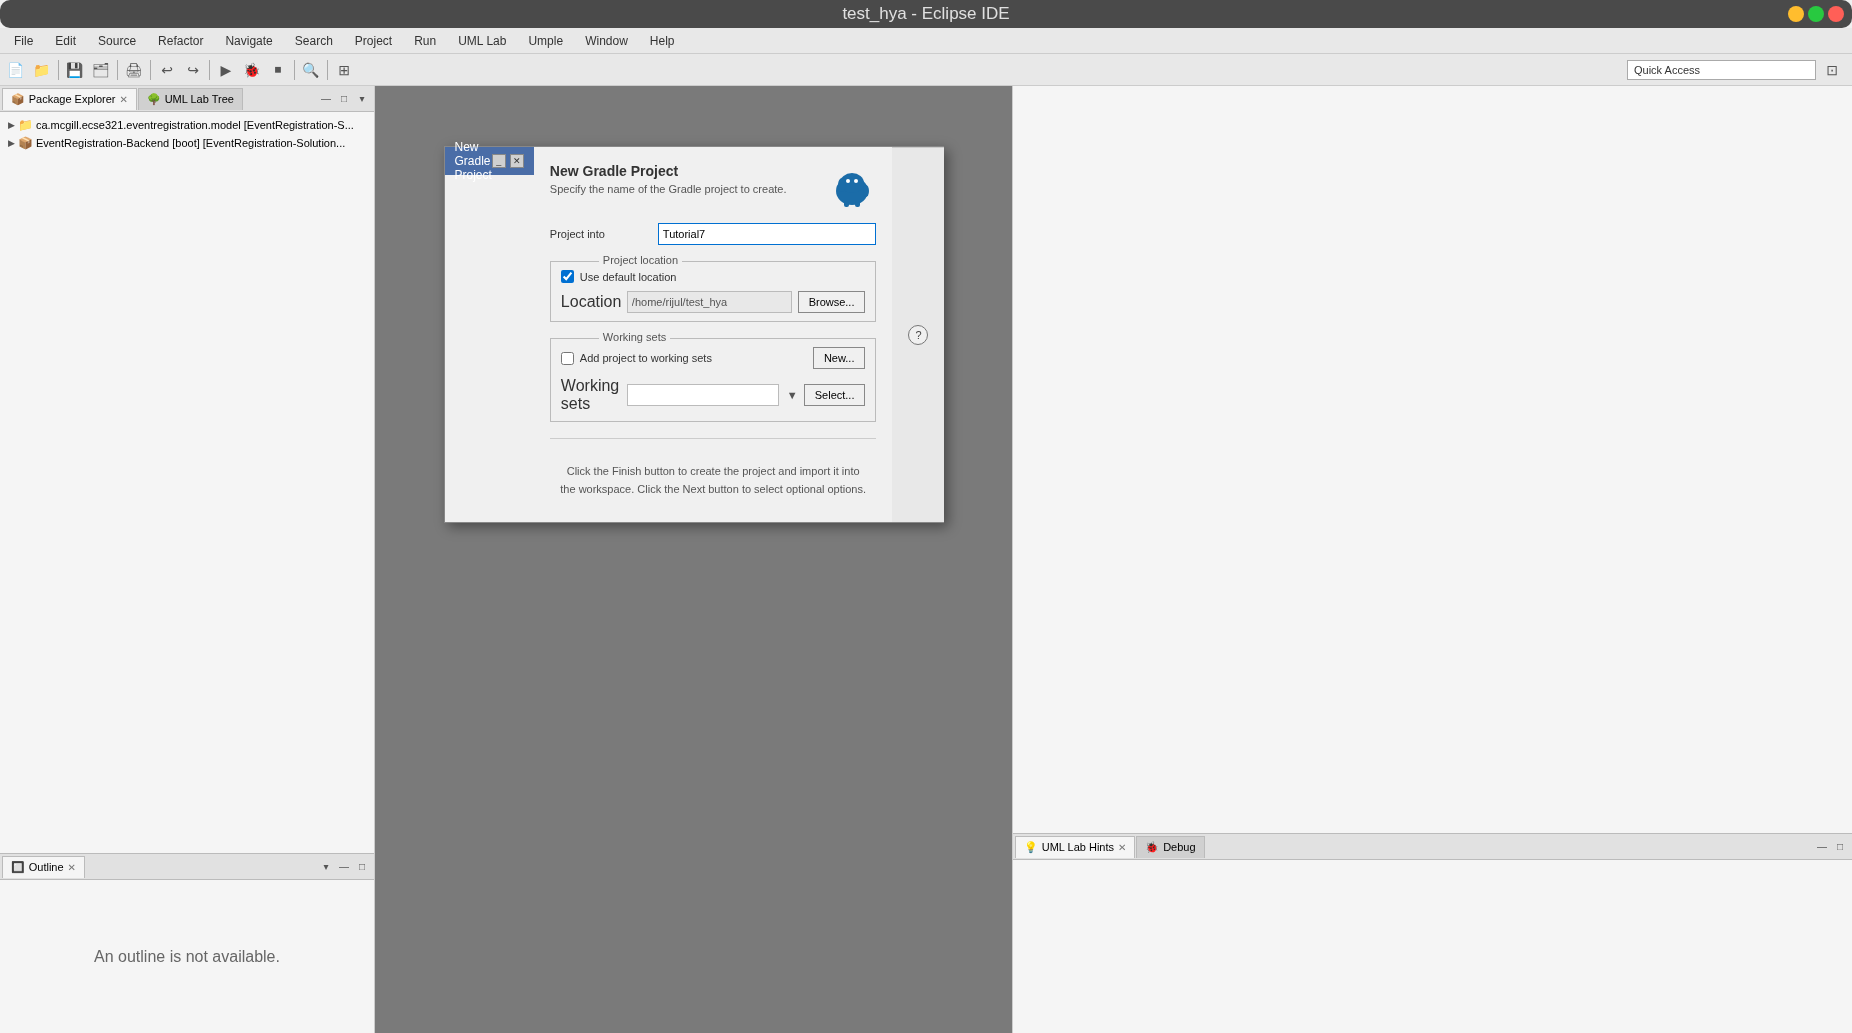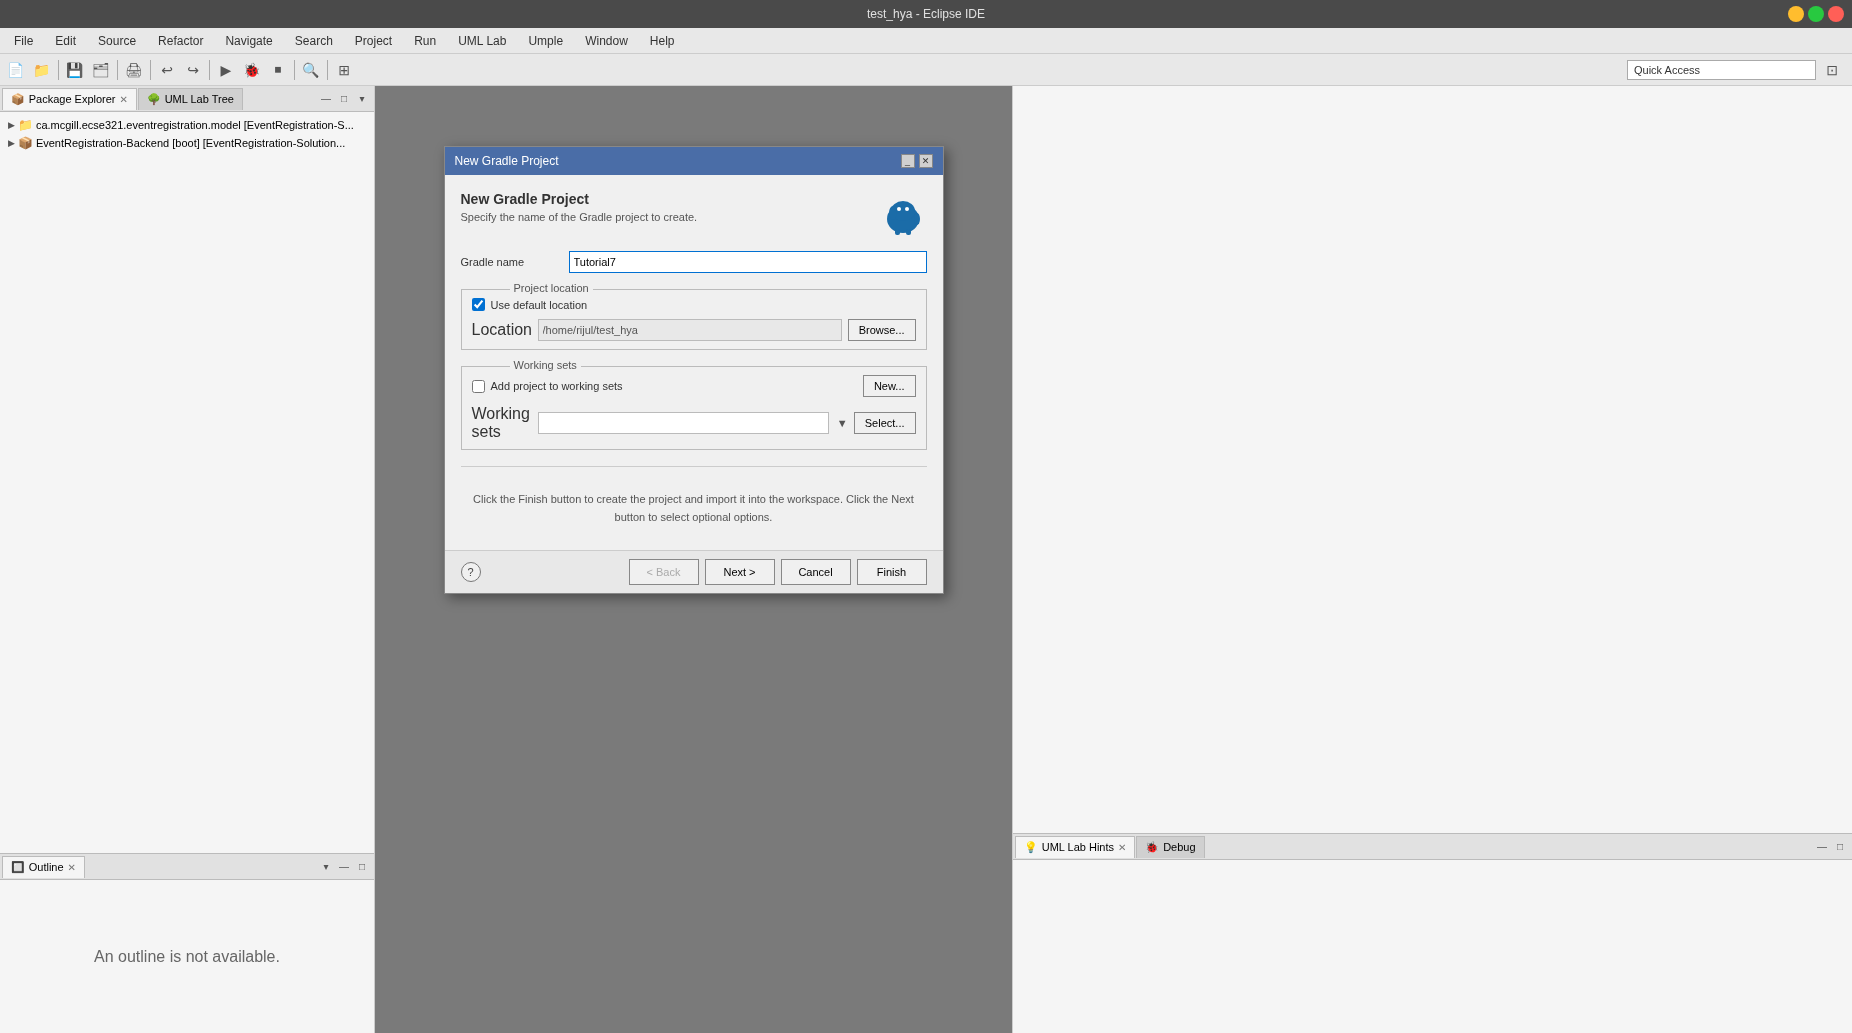--- a/index.html
+++ b/index.html
@@ -14,22 +14,23 @@
     }
 
     
     #title-bar {
       background: #4a4a4a;
       height: 28px;
       display: flex;
       align-items: center;
       justify-content: center;
       color: #e0e0e0;
-      font-size: 12px;
+      font-size: 17px;
       position: relative;
+      border-radius: 10px;
     }
     #title-bar-controls {
       position: absolute;
       right: 8px;
       display: flex;
       gap: 4px;
     }
     .title-btn {
       width: 16px;
       height: 16px;
@@ -242,21 +243,21 @@
       align-items: flex-start;
       justify-content: center;
       padding-top: 60px;
     }
     #modal-dialog {
       background: #f0f0f0;
       border: 1px solid #888;
       box-shadow: 4px 4px 12px rgba(0,0,0,0.4);
       width: 500px;
       display: flex;
-      flex-direction: column;
+      flex-direction: row;
     }
     #modal-title-bar {
       background: #4a6da7;
       color: white;
       padding: 5px 10px;
       display: flex;
       align-items: center;
       justify-content: space-between;
       font-size: 12px;
       height: 28px;
@@ -604,21 +605,21 @@
               <ellipse cx="14" cy="22" rx="4" ry="7" fill="#1b6ca8"></ellipse>
               <circle cx="20" cy="18" r="2" fill="white"></circle>
               <circle cx="28" cy="18" r="2" fill="white"></circle>
               <ellipse cx="38" cy="28" rx="3" ry="6" fill="#1b6ca8"></ellipse>
               <rect x="16" y="38" width="5" height="6" rx="2" fill="#1b6ca8"></rect>
               <rect x="27" y="38" width="5" height="6" rx="2" fill="#1b6ca8"></rect>
             </svg>
           </div>
 
           <div class="form-row">
-            <span class="form-label">Gradle name</span>
+            <span class="form-label">Project into</span>
             <input class="form-input" type="text" value="Tutorial7" style="">
           </div>
 
           <div class="fieldset-group">
             <span class="fieldset-legend">Project location</span>
             <div class="checkbox-row">
               <input type="checkbox" class="checkbox-input" id="use-default" checked="" style="">
               <label for="use-default" class="checkbox-label">Use default location</label>
             </div>
             <div class="location-row">
@@ -647,34 +648,20 @@
 
           <div id="info-text-area">
             <span>Click the Finish button to create the project and import it into the workspace. Click the Next button to select optional options.</span>
           </div>
         </div>
 
         <div id="modal-footer">
           <div id="modal-footer-left">
             <div class="help-btn">?</div>
           </div>
-          <div id="modal-footer-right">
-            <button class="dialog-btn disabled">
-              <span>&lt; Back</span>
-            </button>
-            <button class="dialog-btn">
-              <span>Next &gt;</span>
-            </button>
-            <button class="dialog-btn">
-              <span>Cancel</span>
-            </button>
-            <button class="dialog-btn">
-              <span>Finish</span>
-            </button>
-          </div>
         </div>
       </div>
     </div>
   </div>
 
   <div id="right-panel">
     <div id="right-top">
       
     </div>
     <div id="right-bottom">

